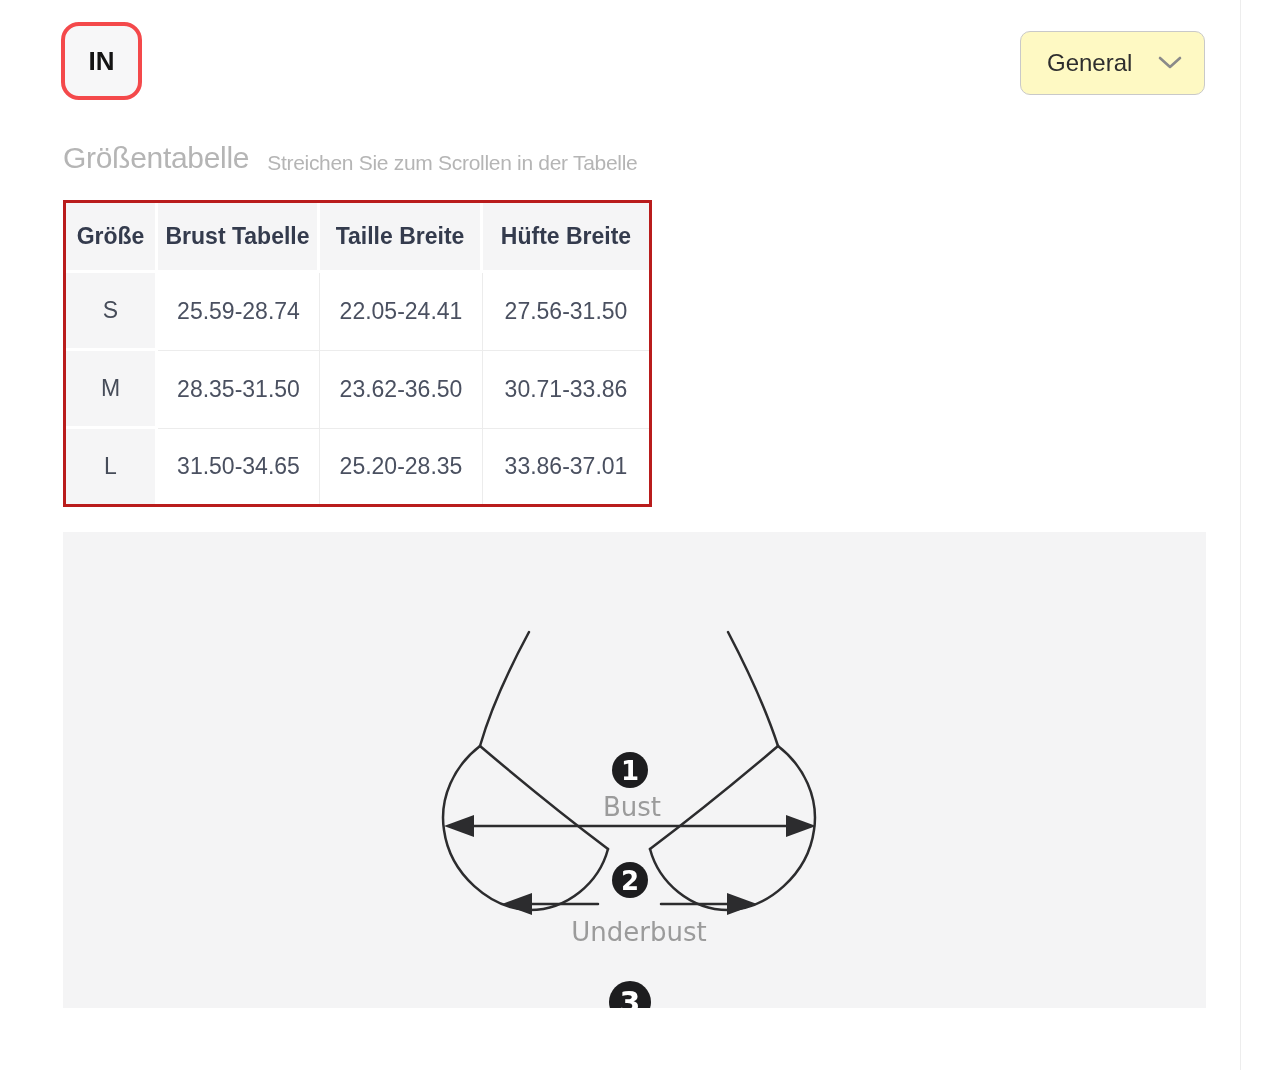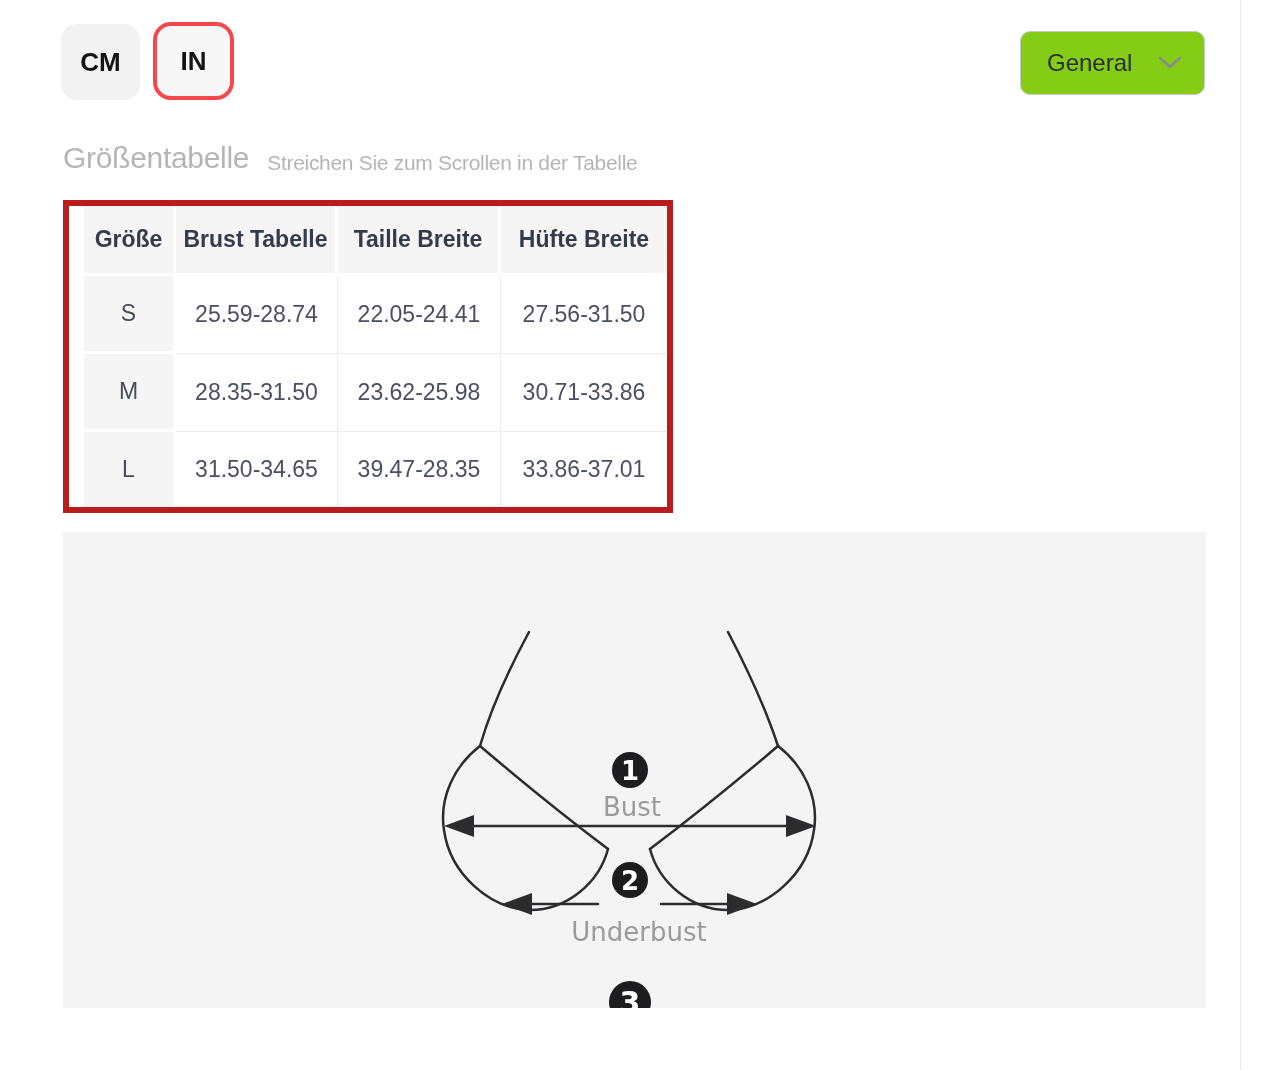--- a/index.html
+++ b/index.html
@@ -28,41 +28,41 @@
     width: 81px; height: 78px;
     background: #f7f7f8;
     border: 4px solid var(--accent-red, #f4494b);
     border-radius: 18px;
   }
 
   
   .region-select {
     position: absolute; left: 1020px; top: 31px;
     width: 185px; height: 64px; box-sizing: border-box;
-    background: #84cc16; border: 1px solid #c9c9c9; border-radius: 10px;
+    background: #fef9c3; border: 1px solid #c9c9c9; border-radius: 10px;
     display: flex; align-items: center; justify-content: space-between;
     padding: 0 22px 0 26px;
     font-size: 24px; color: #2e2e2e; cursor: pointer;
   }
   .chevron { width: 24px; height: 14px; flex: 0 0 auto; }
 
   
   .chart-heading {
     position: absolute; left: 63px; top: 141px;
     display: flex; align-items: flex-end; gap: 18px;
     color: var(--heading-muted, #b5b5b5);
     letter-spacing: -0.3px;
   }
   .chart-heading .title { font-size: 30px; }
   .chart-heading .hint  { font-size: 21px; }
 
   
   .table-wrap {
     position: absolute; left: 63px; top: 200px;
-    width: 583px; border: 6px solid #b91c1c; padding-left: 15px;
+    width: 583px; border: 3px solid #b91c1c;
   }
   table.size-table { border-collapse: separate; border-spacing: 0; width: 583px; table-layout: fixed; }
   .size-table th, .size-table td { text-align: center; vertical-align: middle; padding: 0; }
   .size-table th {
     height: 67px;
     background: var(--table-gray-bg, #f5f5f6);
     color: var(--table-header-text, #343b4d);
     font-size: 23px; font-weight: 700;
     border-right: 3px solid #fff; border-bottom: 3px solid #fff;
   }
@@ -110,21 +110,20 @@
   }
 
   .right-line { position: absolute; left: 1240px; top: 0; width: 1px; height: 1070px; background: #ededed; }
 </style>
 </head>
 <body>
 
 <div class="page">
 
   <div class="unit-toggle">
-    <button class="unit-btn cm">CM</button>
     <button class="unit-btn in">IN</button>
   </div>
 
   <div class="region-select">
     <span>General</span>
     <svg class="chevron" viewBox="0 0 24 14">
       <polyline points="2,2 12,11 22,2" fill="none" stroke="#8a8a8a" stroke-width="2.6" stroke-linecap="round" stroke-linejoin="round"></polyline>
     </svg>
   </div>
 
@@ -152,27 +151,27 @@
       <tbody>
         <tr>
           <td class="size-col">S</td>
           <td class="val">25.59-28.74</td>
           <td class="val">22.05-24.41</td>
           <td class="val">27.56-31.50</td>
         </tr>
         <tr>
           <td class="size-col">M</td>
           <td class="val">28.35-31.50</td>
-          <td class="val">23.62-25.98</td>
+          <td class="val">23.62-36.50</td>
           <td class="val">30.71-33.86</td>
         </tr>
         <tr>
           <td class="size-col">L</td>
           <td class="val">31.50-34.65</td>
-          <td class="val">39.47-28.35</td>
+          <td class="val">25.20-28.35</td>
           <td class="val">33.86-37.01</td>
         </tr>
       </tbody>
     </table>
   </div>
 
   <div class="measure-section">
 
     <svg class="diagram" viewBox="63 532 1143 476">
 

